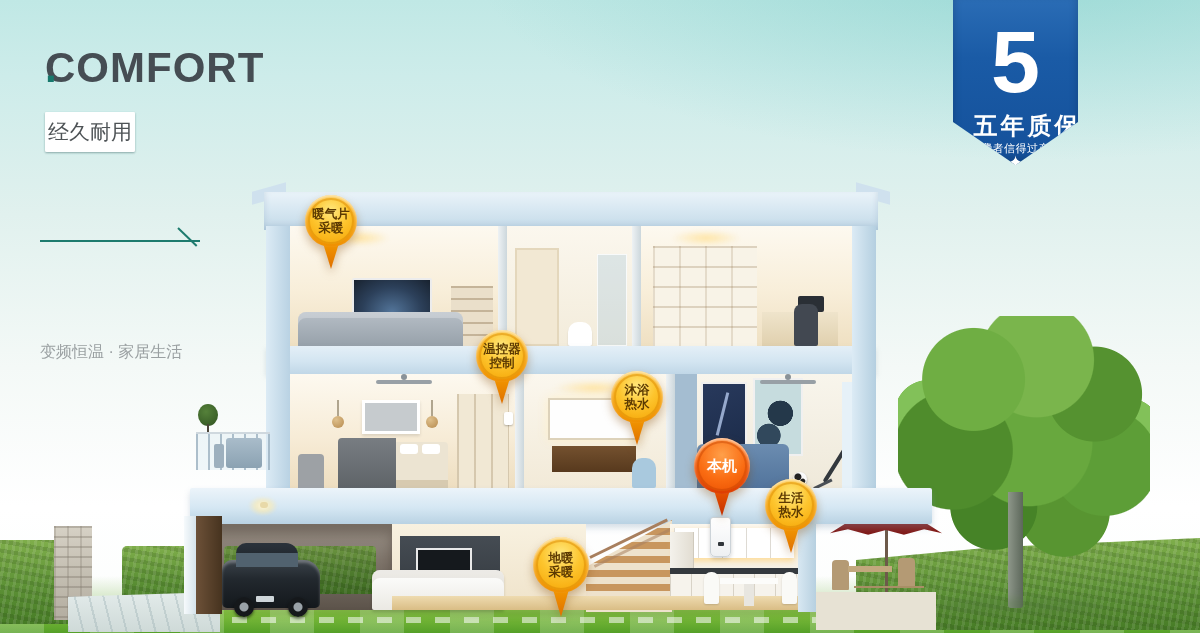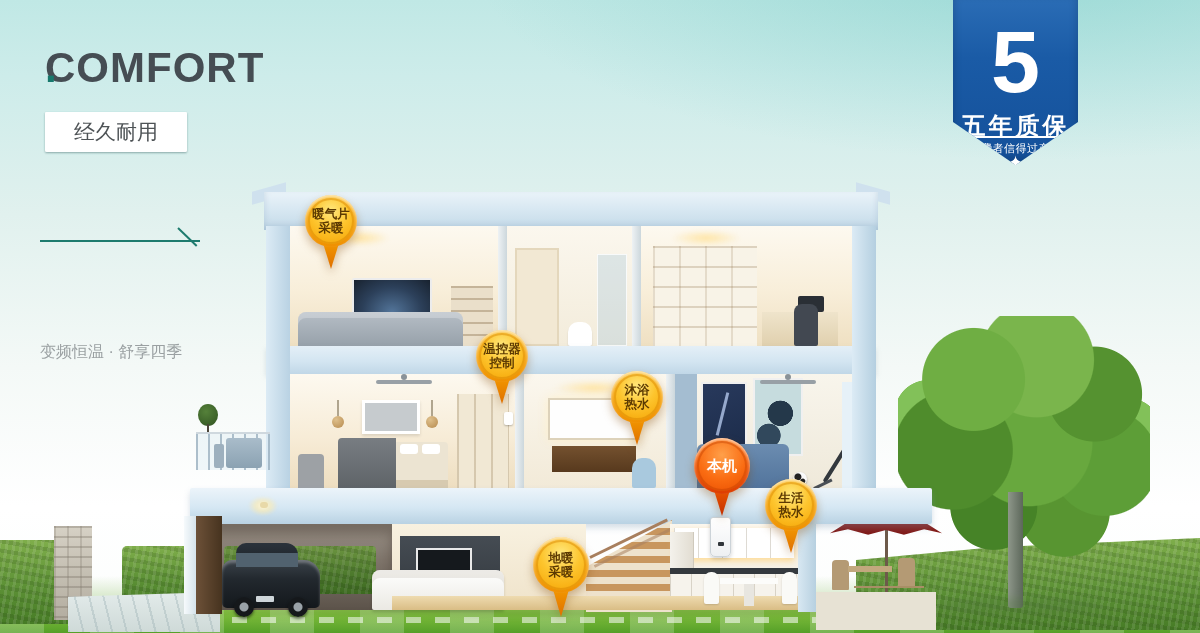--- a/index.html
+++ b/index.html
@@ -209,34 +209,34 @@
   .terrace-chairs { left:226px; top:438px; width:36px; height:30px; background:linear-gradient(180deg,#a9bcca,#8ba2b2); border-radius:3px; }
   .terrace-chairs::before { content:""; position:absolute; left:-12px; top:6px; width:10px; height:24px; background:#9db0be; border-radius:2px; }
   .terrace-plant { left:198px; top:404px; width:20px; height:22px; border-radius:50%; background:radial-gradient(circle at 40% 35%, #55813a, #2f5220); }
   .terrace-plant::before { content:""; position:absolute; left:9px; top:20px; width:2px; height:10px; background:#4a4438; }
 
   
   .logo { left:45px; top:44px; font-size:42px; font-weight:800; letter-spacing:1px; color:#454d53; z-index:30; }
   .logo .dot { position:static; color:#17796d; }
   .tag-row { left:45px; top:112px; display:flex; gap:13px; z-index:30; position:absolute; }
   .tag { position:static; background:#ffffff; color:#4e5356; font-size:21px; line-height:40px; height:40px;
-    padding:0 29px; border-radius:2px; box-shadow:0 1px 2px rgba(90,130,125,.18); white-space:nowrap; }
+    padding:0 3px; border-radius:2px; box-shadow:0 1px 2px rgba(90,130,125,.18); white-space:nowrap; }
   .headline-title { left:40px; top:196px; font-size:30px; font-weight:700; color:#1d7b6e; letter-spacing:2px; z-index:30; }
   .headline-underline { left:40px; top:240px; width:160px; height:2px; background:#1d7b6e; z-index:30; }
   .headline-slash { left:178px; top:227px; width:26px; height:2px; background:#1d7b6e; transform:rotate(44deg); transform-origin:left center; z-index:30; }
   .headline-desc { left:40px; top:250px; width:260px; font-size:16px; line-height:27px; color:#8a9093; white-space:pre-line; z-index:30; }
   .headline-tagline { left:40px; top:342px; font-size:16px; color:#9aa0a2; z-index:30; }
 
   
   .badge { left:953px; top:0; width:125px; height:165px; z-index:40;
     clip-path:polygon(0 0, 100% 0, 100% 74%, 50% 100%, 0 74%);
     background:linear-gradient(180deg,#2a6cb5 0%, #1a5ba6 35%, #14509a 100%);
     box-shadow:inset 0 -6px 10px rgba(0,0,0,.2); text-align:center; color:#fff; }
   .badge-number { left:0; top:18px; width:100%; font-size:88px; line-height:88px; font-weight:800; }
-  .badge-title { left:0; top:110px; width:100%; font-size:24px; font-weight:700; letter-spacing:3px;text-decoration:underline; }
+  .badge-title { left:12px; top:110px; width:100%; font-size:24px; font-weight:700; letter-spacing:3px; }
   .badge-subtitle { left:0; top:141px; width:100%; font-size:11px; letter-spacing:.5px; }
   .badge-stars { left:0; top:150px; width:100%; height:26px; display:flex; justify-content:center; align-items:center; gap:7px; position:absolute; }
   .badge-stars span { position:static; color:#ffffff; }
   .star-1 { font-size:12px; transform:translateY(3px); }
   .star-2 { font-size:13px; transform:translateY(6px); }
   .star-3 { font-size:18px; }
   .star-4 { font-size:13px; transform:translateY(6px); }
   .star-5 { font-size:15px; transform:translateY(-1px); }
 
   
@@ -458,21 +458,21 @@
       <span class="dot">.</span>
     </div>
   <div class="tag-row">
     <div class="tag">远程掌控</div>
     <div class="tag">静音运行</div>
     <div class="tag">多重保护</div>
     <div class="tag">经久耐用</div>
   </div>
   <div class="headline-underline"></div>
   <div class="headline-slash"></div>
-  <div class="headline-tagline">变频恒温 · 舒享四季</div>
+  <div class="headline-tagline">变频恒温 · 家居生活</div>
 
   <div class="badge">
     <div class="badge-number">5</div>
     <div class="badge-title">五年质保</div>
     <div class="badge-subtitle">消费者信得过产品</div>
     <div class="badge-stars">
       <span class="star-1">✦</span>
       <span class="star-2">✦</span>
       <span class="star-3">✦</span>
       <span class="star-4">✦</span>

